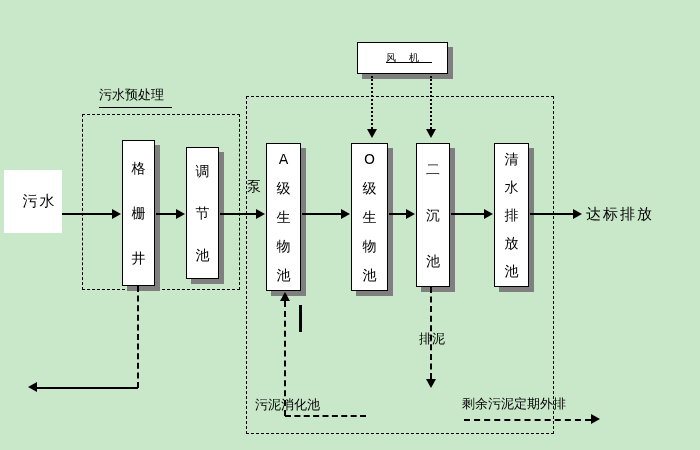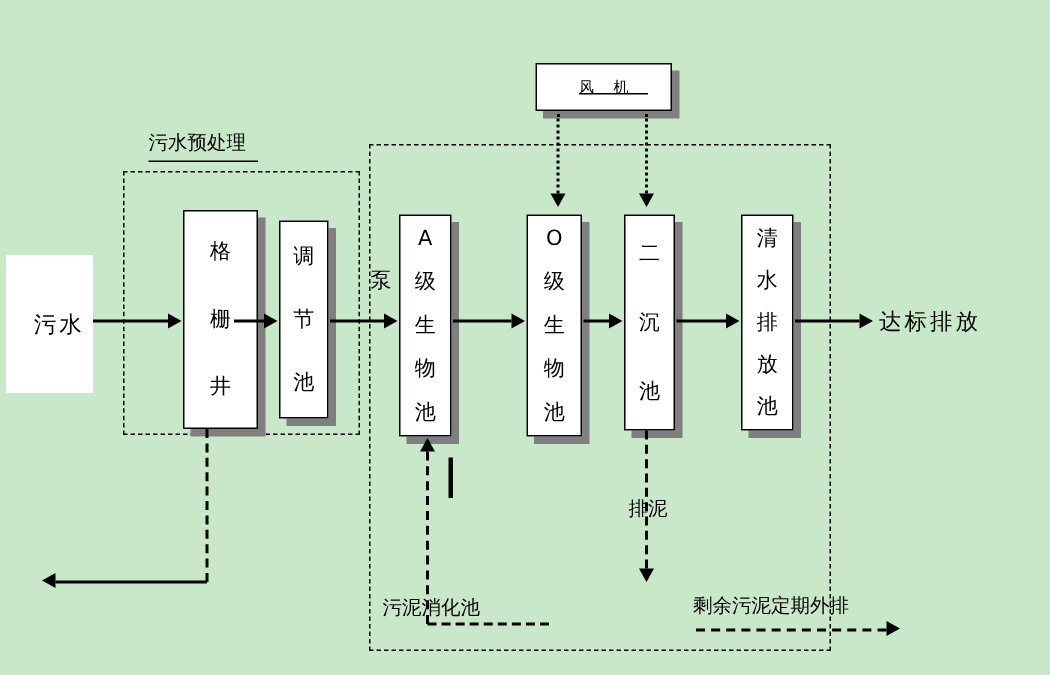--- a/index.html
+++ b/index.html
@@ -44,25 +44,25 @@
 </head>
 <body>
 
 <div id="canvas" style="background: rgb(201, 231, 201);">
 
   <div class="dashed-box" style="left:82px; top:114px; width:158px; height:176px;"></div>
   <div class="dashed-box" style="left:246px; top:96px; width:308px; height:338px;"></div>
 
   <div class="label underlined" style="left:99px; top:86px;">污水预处理</div>
 
-  <div class="white-panel" style="left:4px; top:170px; width:58px; height:92px;padding-left:13px;">
+  <div class="white-panel" style="left:4px; top:170px; width:58px; height:63px;padding-left:13px;">
     <span>污水</span>
   </div>
 
-  <div class="node-box" style="left:122px; top:140px; width:50px; height:146px;">
+  <div class="node-box" style="left:122px; top:140px; width:33px; height:146px;">
     <span class="vtext lh45">格栅井</span>
   </div>
 
   <div class="node-box" style="left:186px; top:147px; width:33px; height:132px;">
     <span class="vtext lh42">调节池</span>
   </div>
 
   <div class="node-box" style="left:266px; top:143px; width:35px; height:148px;">
     <span class="vtext lh29">A级生物池</span>
   </div>

